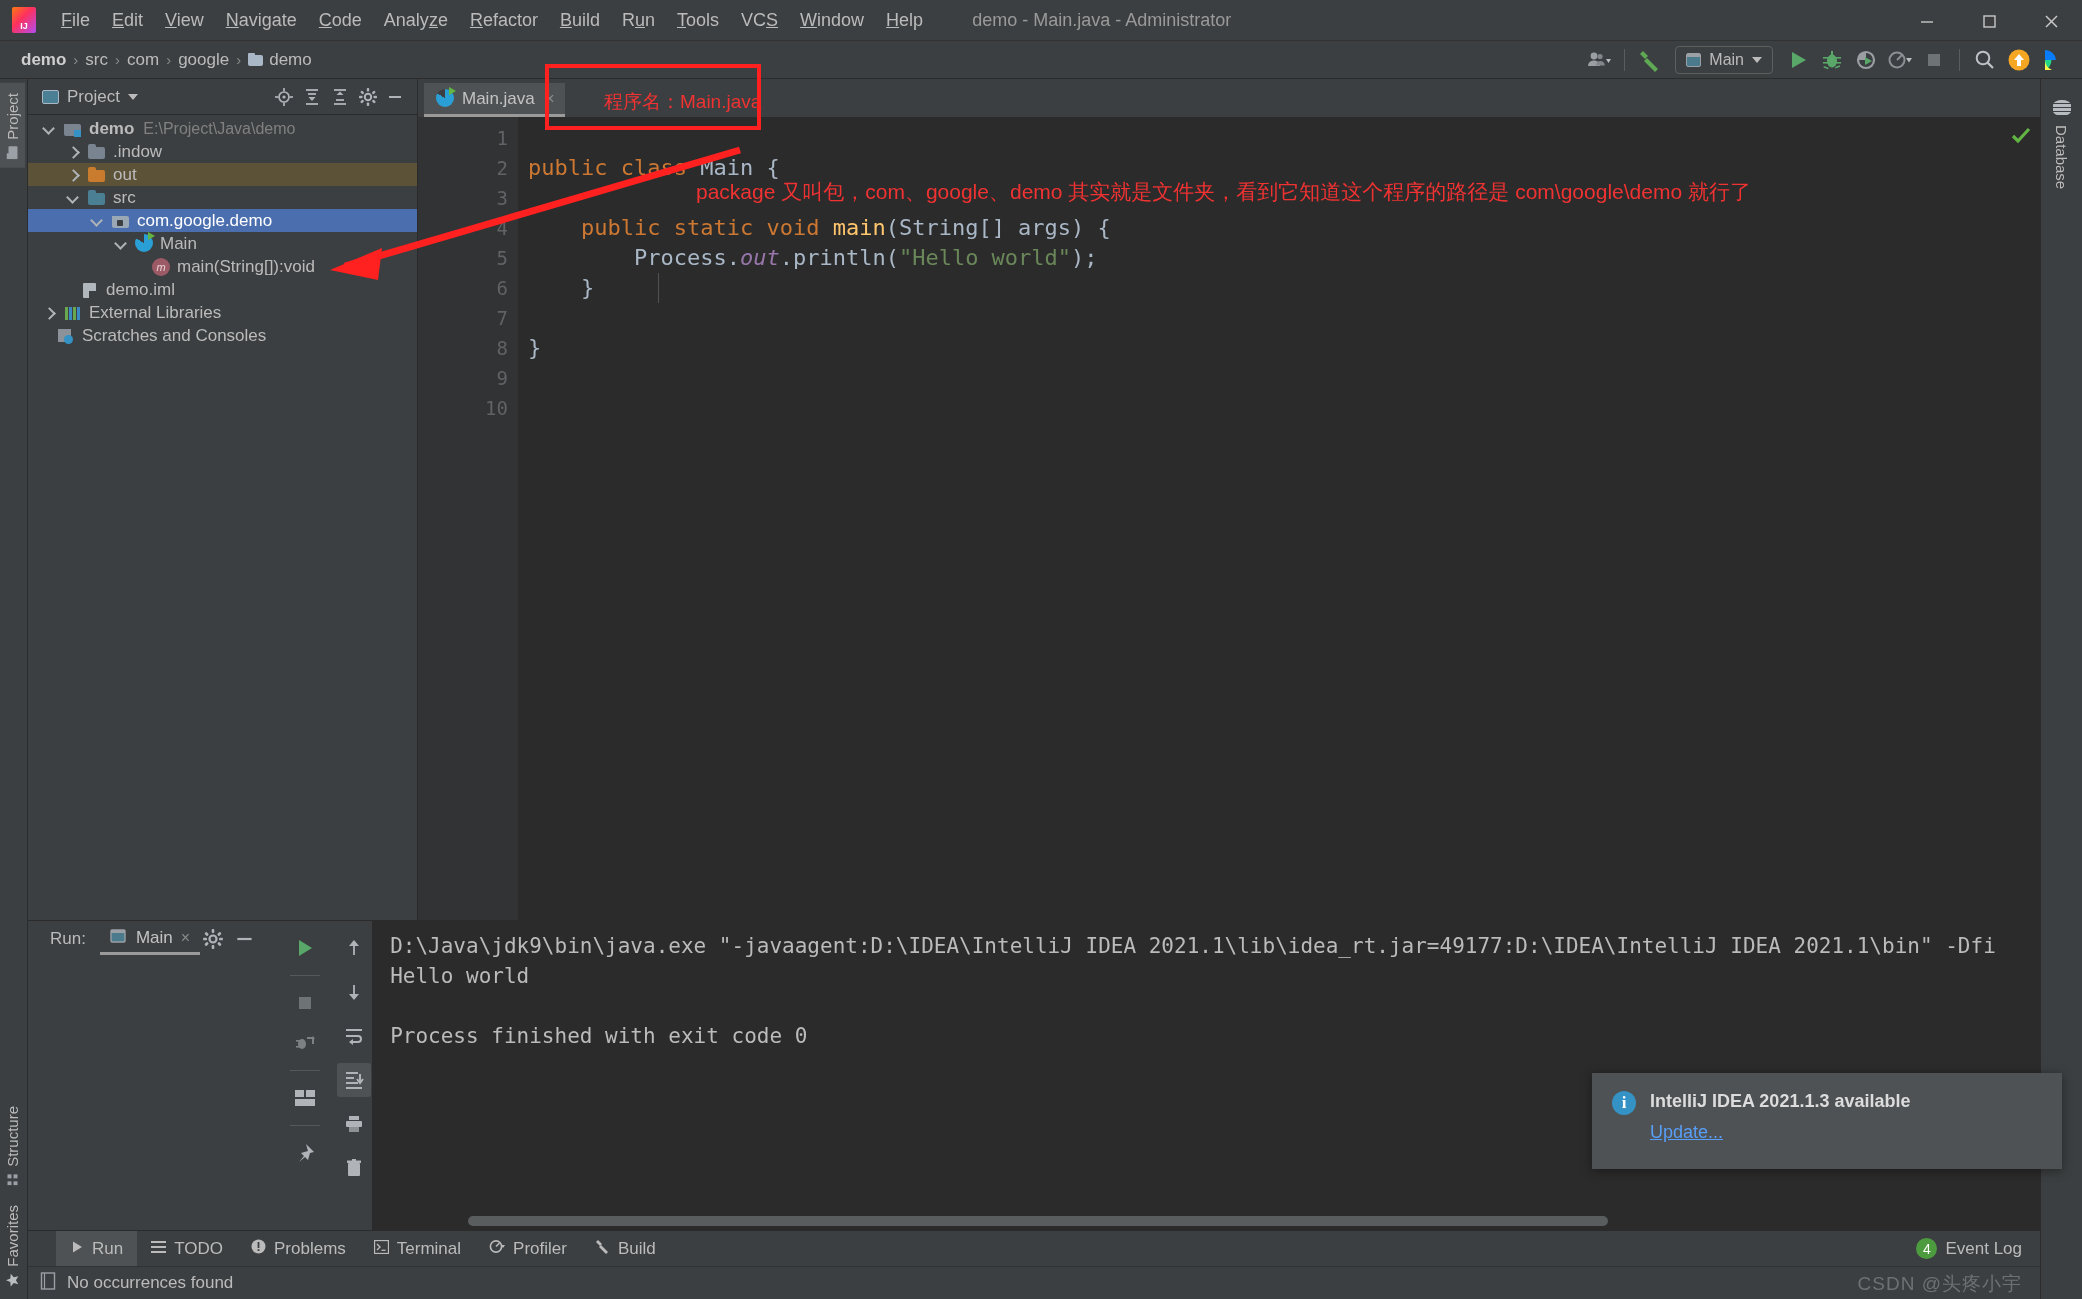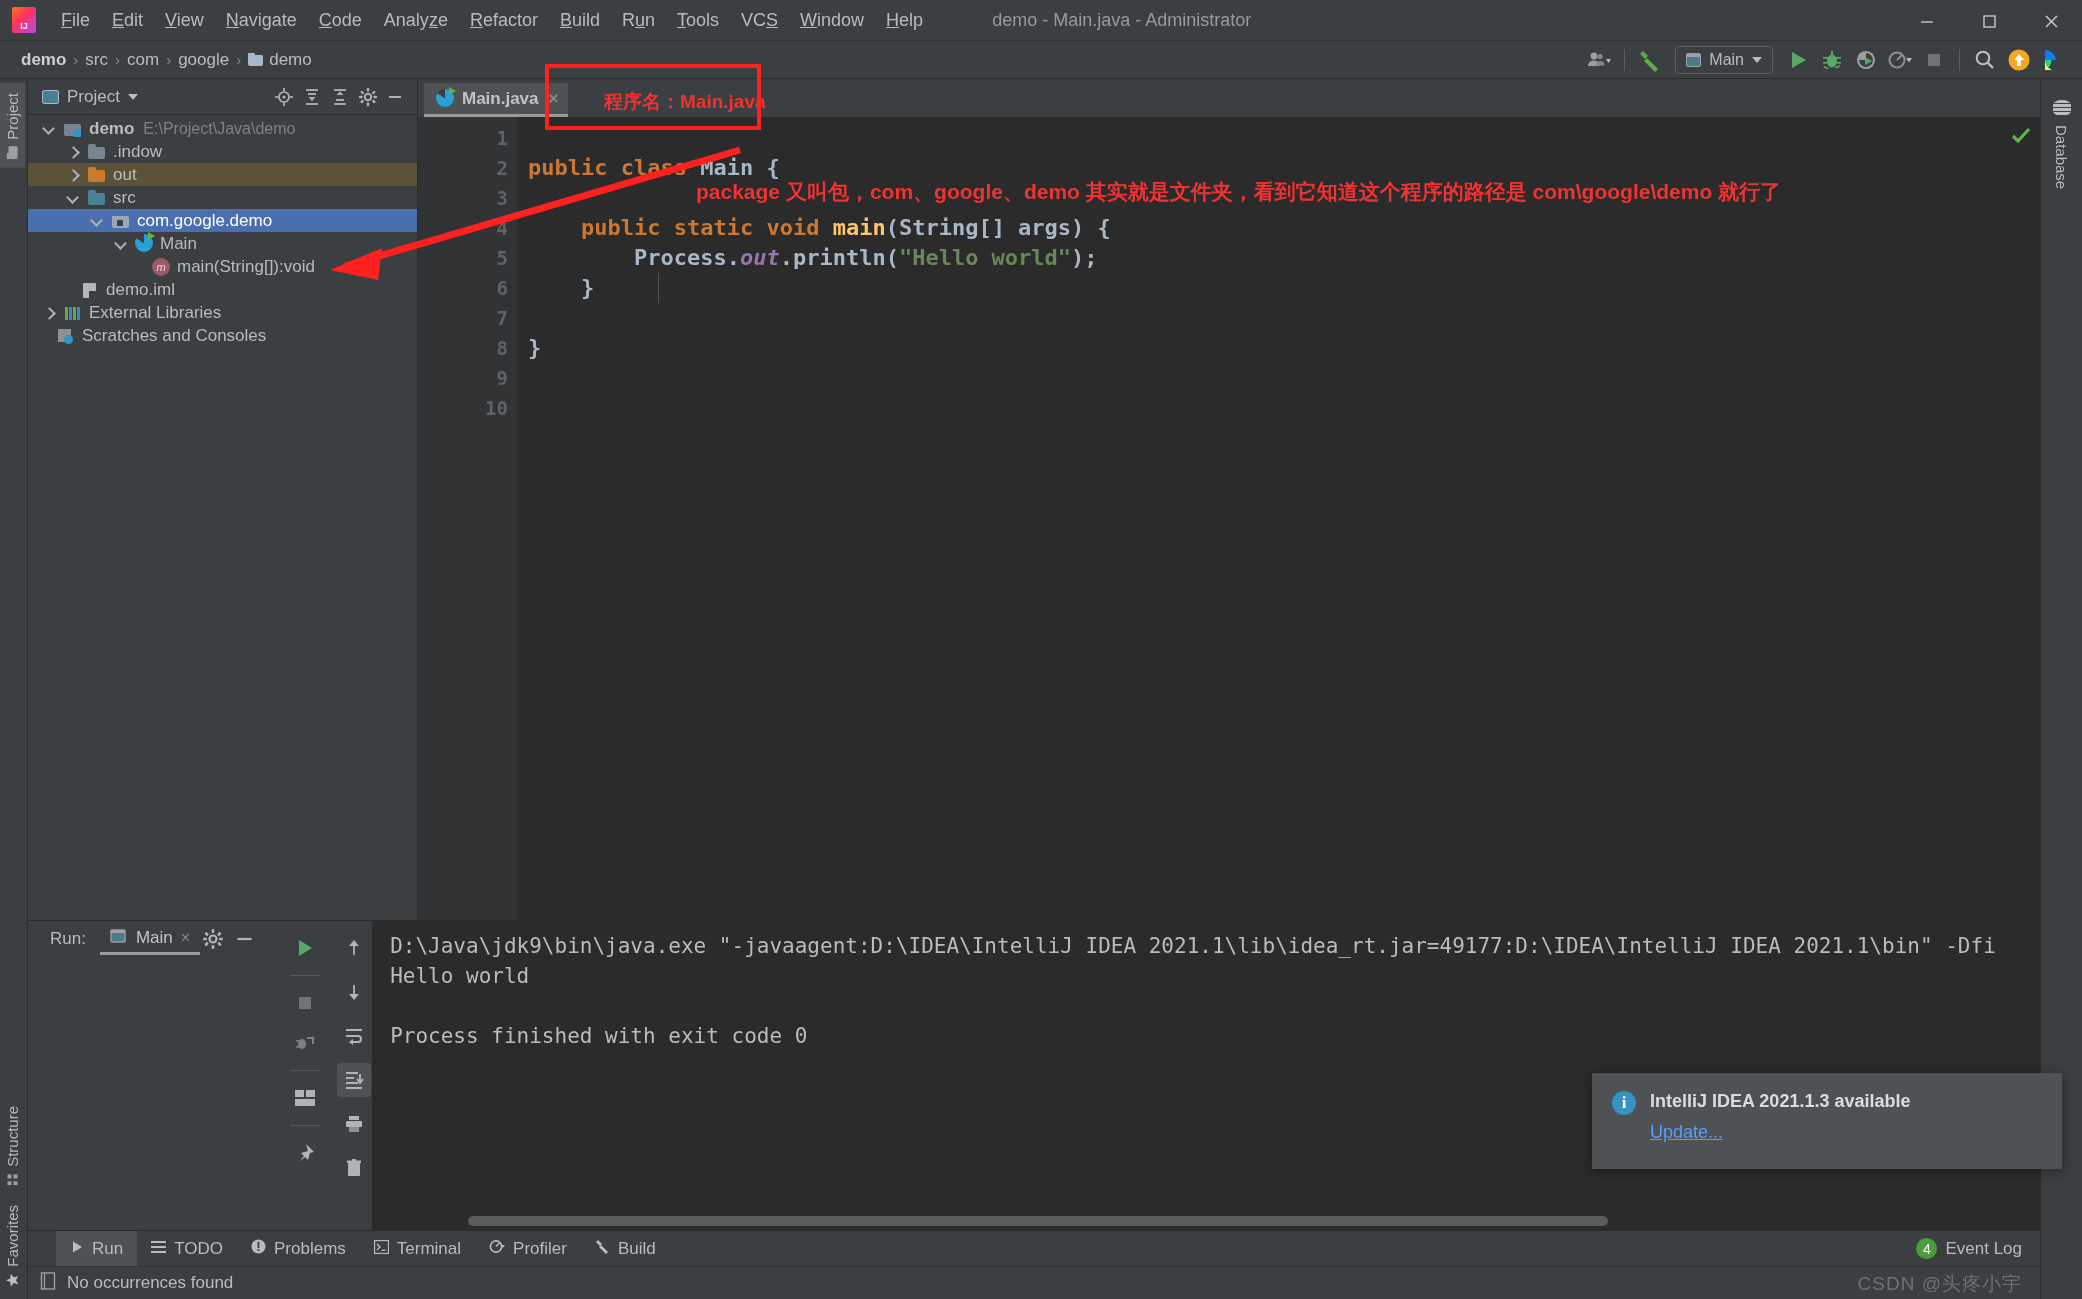--- a/index.html
+++ b/index.html
@@ -39,21 +39,21 @@
     text-align:center; font-size:9px; color:#fff; font-weight:bold;
     font-family:"Liberation Sans", sans-serif;
   }
   .menubar { display: flex; align-items: center; height: 100%; }
   .menu-item {
     font-size: 18px; color: #bbbbbb; padding: 3px 11px;
     cursor: default; white-space: nowrap;
   }
   .menu-item .u { text-decoration: underline; }
   .win-title {
-    font-size: 18px; color: #9a9a9a; margin-left: 58px; white-space: nowrap;
+    font-size: 18px; color: #9a9a9a; margin-left: 38px; white-space: nowrap;
   }
   .win-buttons {
     position: absolute; right: 0; top: 0; height: 41px;
     display: flex; align-items: center;
   }
   .win-btn {
     width: 62px; height: 41px; display: flex;
     align-items: center; justify-content: center; color: #c8c8c8;
   }
   .win-btn svg { display: block; }
@@ -200,21 +200,21 @@
   .ti-lib::before {
     content:""; position:absolute; left:2px; top:2px; width:15px; height:13px;
     background: repeating-linear-gradient(90deg,#6aa84f 0 3px,#3c3f41 3px 4px, #3c8ac4 4px 7px, #3c3f41 7px 8px, #6aa84f 8px 11px, #3c3f41 11px 12px, #3c8ac4 12px 15px);
   }
   .ti-scratch::before { content:""; position:absolute; left:2px;top:1px;width:13px;height:13px; background:#8c9299; }
   .ti-scratch::after  { content:""; position:absolute; left:8px;top:7px;width:9px;height:9px; background:#3592c4; border-radius:50%;}
   .tpath { color: #808080; font-size: 16px; margin-left: 2px; }
   .bold { font-weight: bold; }
 
   
-  .editor-col { flex: 1 1 auto; display: flex; flex-direction: column; min-width: 0; background: #2b2b2b; font-weight: bold; }
+  .editor-col { flex: 1 1 auto; display: flex; flex-direction: column; min-width: 0; background: #2b2b2b; }
   .tabstrip {
     height: 38px; flex: 0 0 38px; background: #3c3f41; display: flex; align-items: flex-end;
     position: relative;
   }
   .etab {
     height: 34px; display: flex; align-items: center; gap: 8px;
     padding: 0 10px 0 12px; background: #4e5254; position: relative;
     border-bottom: 3px solid #9a9a9a; margin-left: 6px;
   }
   .etab .lbl { font-size: 17px; color: #c3c3c3; }

